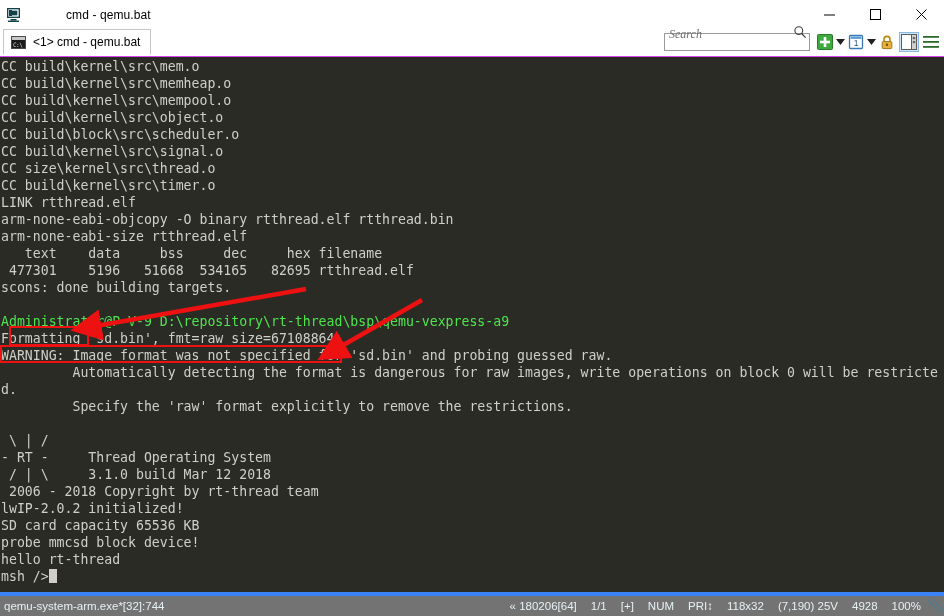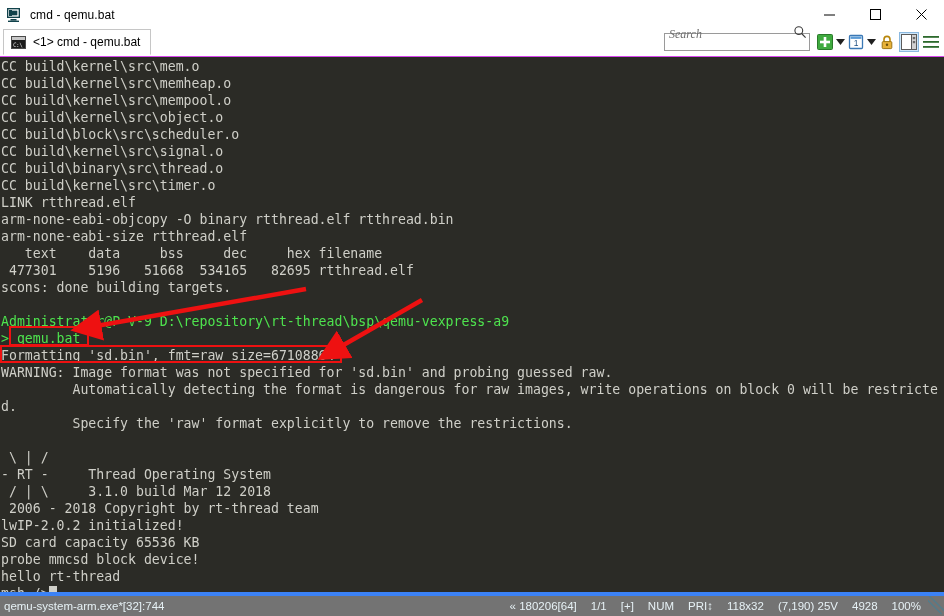--- a/index.html
+++ b/index.html
@@ -24,20 +24,21 @@
   }
 
   
   .titlebar {
     height: 29px;
     min-height: 29px;
     background: #ffffff;
     display: flex;
     align-items: center;
     position: relative;
+    gap: 36px;
   }
   .app-icon {
     width: 16px;
     height: 16px;
     margin-left: 6px;
     margin-right: 8px;
     flex: 0 0 auto;
     position: relative;
   }
   .app-icon svg { display: block; }
@@ -370,31 +371,30 @@
 
   <div class="terminal" id="terminal">
 
     <div id="term-lines">
         <div class="term-line">CC build\kernel\src\mem.o</div>
         <div class="term-line">CC build\kernel\src\memheap.o</div>
         <div class="term-line">CC build\kernel\src\mempool.o</div>
         <div class="term-line">CC build\kernel\src\object.o</div>
         <div class="term-line">CC build\block\src\scheduler.o</div>
         <div class="term-line">CC build\kernel\src\signal.o</div>
-        <div class="term-line">CC build\binary\src\thread.o</div>
+        <div class="term-line">CC size\kernel\src\thread.o</div>
         <div class="term-line">CC build\kernel\src\timer.o</div>
         <div class="term-line">LINK rtthread.elf</div>
         <div class="term-line">arm-none-eabi-objcopy -O binary rtthread.elf rtthread.bin</div>
         <div class="term-line">arm-none-eabi-size rtthread.elf</div>
         <div class="term-line">   text    data     bss     dec     hex filename</div>
         <div class="term-line"> 477301    5196   51668  534165   82695 rtthread.elf</div>
         <div class="term-line">scons: done building targets.</div>
         <div class="term-line"></div>
         <div class="term-line green">Administrator@P-V-9 D:\repository\rt-thread\bsp\qemu-vexpress-a9</div>
-        <div class="term-line green">&gt; qemu.bat</div>
         <div class="term-line">Formatting 'sd.bin', fmt=raw size=67108864</div>
         <div class="term-line">WARNING: Image format was not specified for 'sd.bin' and probing guessed raw.</div>
         <div class="term-line">         Automatically detecting the format is dangerous for raw images, write operations on block 0 will be restricte</div>
         <div class="term-line">d.</div>
         <div class="term-line">         Specify the 'raw' format explicitly to remove the restrictions.</div>
         <div class="term-line"></div>
         <div class="term-line"> \ | /</div>
         <div class="term-line">- RT -     Thread Operating System</div>
         <div class="term-line"> / | \     3.1.0 build Mar 12 2018</div>
         <div class="term-line"> 2006 - 2018 Copyright by rt-thread team</div>

